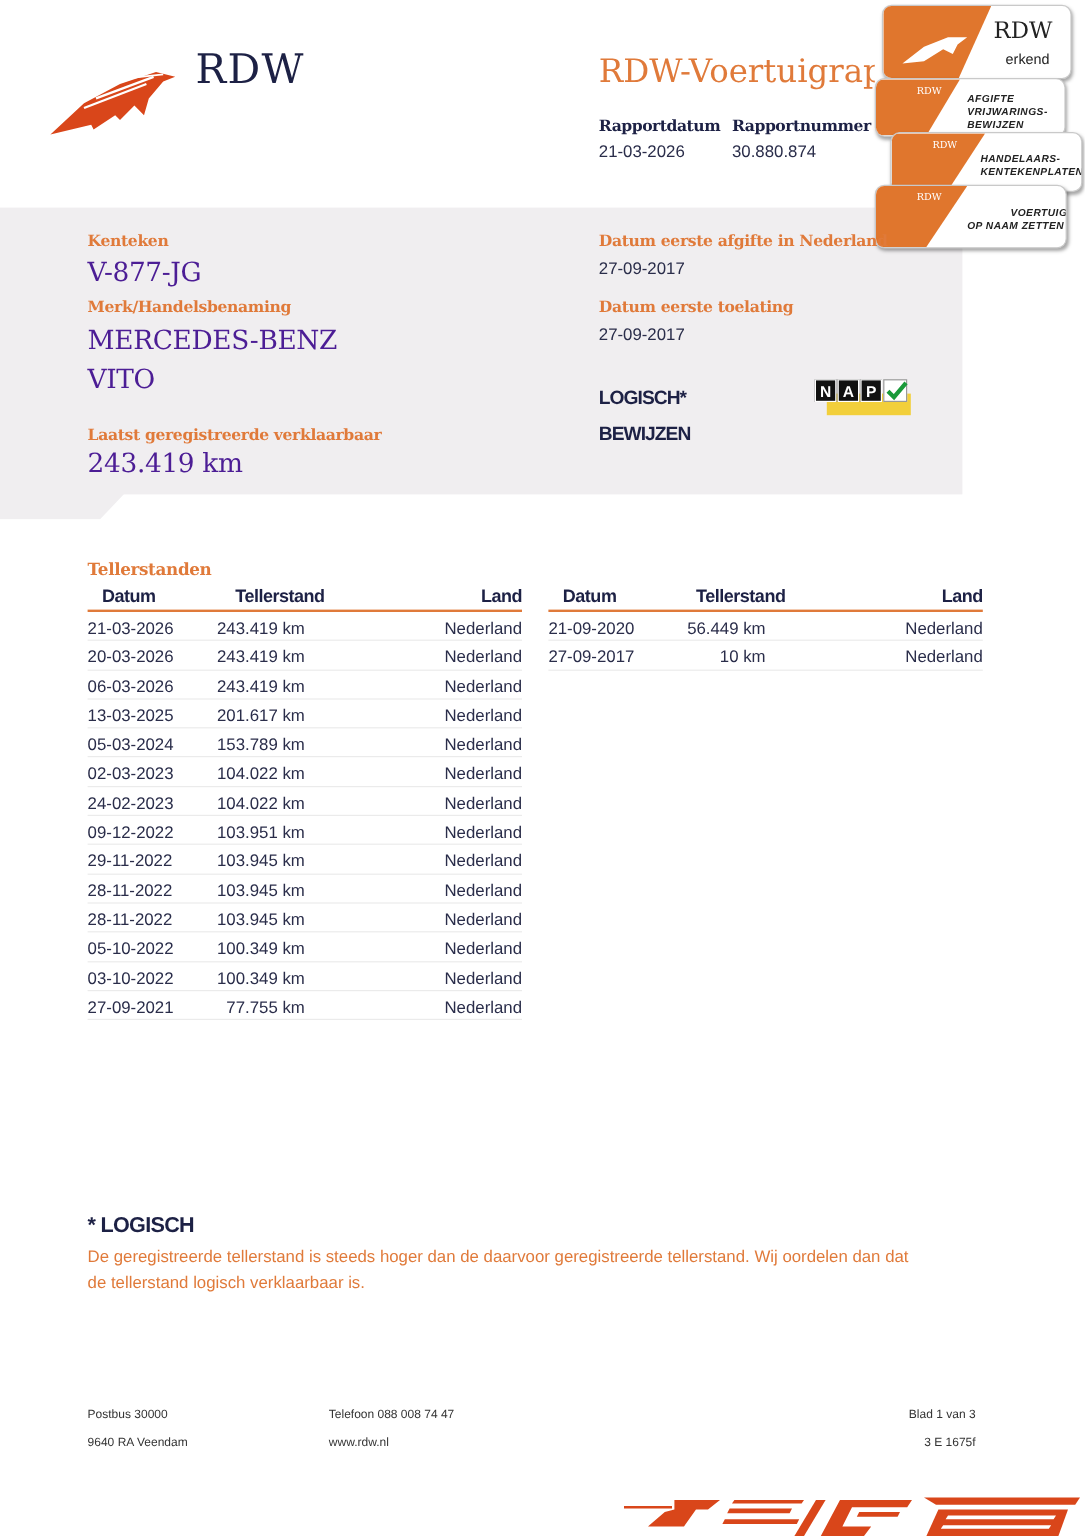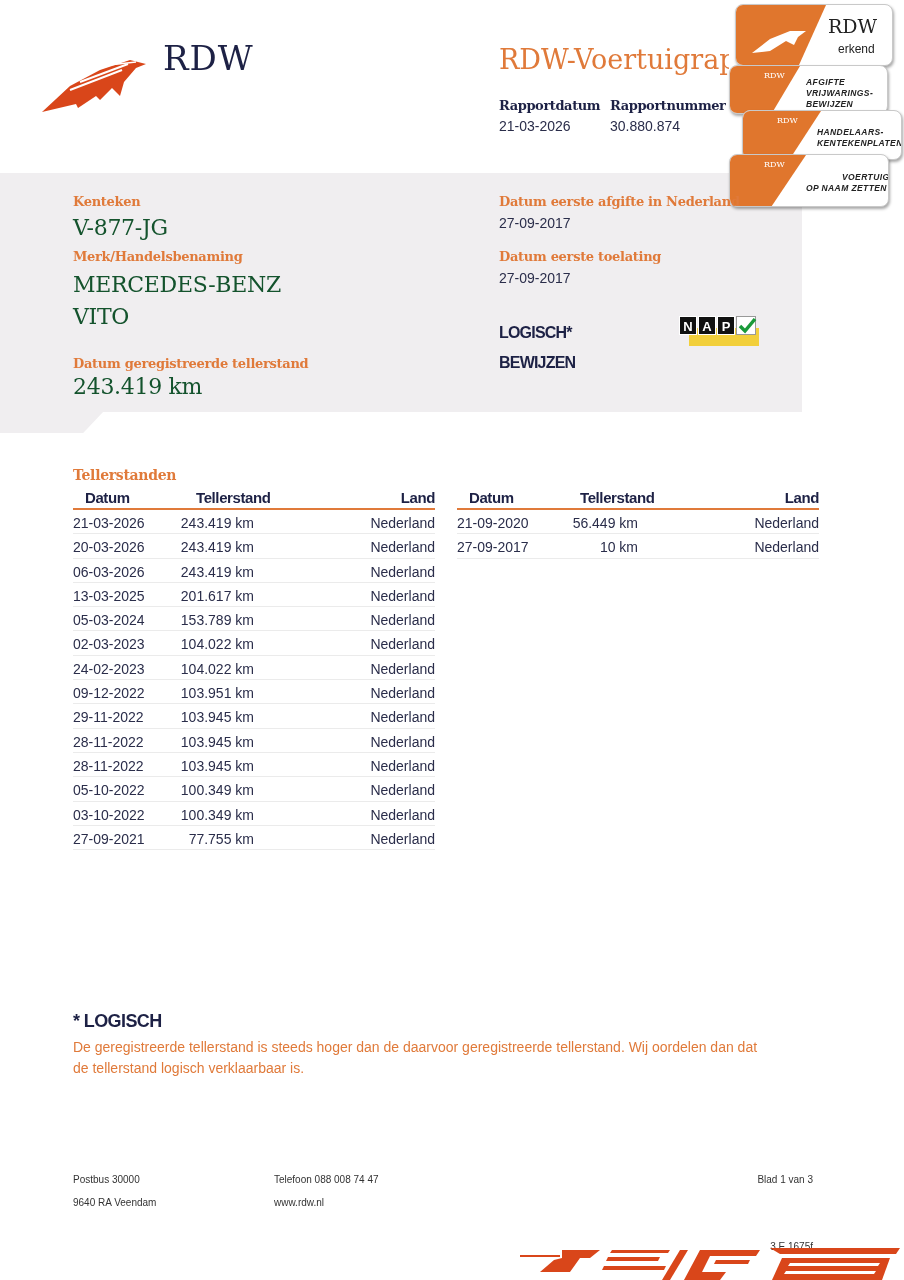--- a/index.html
+++ b/index.html
@@ -21,21 +21,21 @@
   
   .badge { position: absolute; border-radius: 8px; background: #fff; box-shadow: 1px 2px 3px rgba(0,0,0,0.35); overflow: hidden; border: 1px solid #c9c9c9; }
   .badge .orange { position: absolute; left: 0; top: 0; bottom: 0; background: #e0762d; }
   .badge .btext { position: absolute; font-size: 8.5px; font-weight: bold; color: #222; line-height: 11px; letter-spacing: 0.4px; font-style: italic; }
   .badge .mini-rdw { position: absolute; font-family: "DejaVu Serif", serif; font-size: 8px; color: #fff; }
 
   
   #panel { left: 0; top: 173px; width: 802px; height: 239px; background: #f0eef0; }
   #panel-tab { left: 0; top: 411px; width: 104px; height: 22px; background: #f0eef0; clip-path: polygon(0 0, 100% 0, 80% 100%, 0 100%); }
 
-  .big-value { font-family: "DejaVu Serif", serif; font-size: 22px; color: #14532d; letter-spacing: -0.3px; }
+  .big-value { font-family: "DejaVu Serif", serif; font-size: 22px; color: #4c1d95; letter-spacing: -0.3px; }
   .small-value { font-size: 14px; color: #2a2d4a; }
   .verdict { font-family: "Liberation Sans", sans-serif; font-weight: bold; font-size: 16px; color: #1d2145; line-height: 30px; letter-spacing: -0.8px; }
 
   
   #nap { left: 679px; top: 316px; width: 82px; height: 32px; }
   #nap .ylw { position: absolute; left: 10px; top: 12px; width: 70px; height: 18px; background: #f2cf3b; }
   #nap .box { position: absolute; top: 0; width: 18px; height: 19px; background: #111; color: #fff; font-weight: bold; font-size: 13px; text-align: center; line-height: 19px; border: 1px solid #fff; }
   #nap .chk { position: absolute; left: 57px; top: 0; width: 20px; height: 19px; background: #fff; border: 1px solid #999; }
 
   
@@ -100,21 +100,21 @@
   <div class="mini-rdw" style="left:34px;top:5px;">RDW</div>
   <div class="btext" style="left:76px;top:17px;margin-left:36px;">VOERTUIGEN</div>
   <div class="btext" style="left:76px;top:28px;">OP NAAM ZETTEN</div>
 </div>
 
 <div class="abs slab-label" style="left:73px;top:194px;">Kenteken</div>
 <div class="abs big-value" style="left:73px;top:215px;">V-877-JG</div>
 <div class="abs slab-label" style="left:73px;top:249px;">Merk/Handelsbenaming</div>
 <div class="abs big-value" style="left:73px;top:272px;">MERCEDES-BENZ</div>
 <div class="abs big-value" style="left:73px;top:304px;">VITO</div>
-<div class="abs slab-label" style="left:73px;top:356px;">Datum geregistreerde tellerstand</div>
+<div class="abs slab-label" style="left:73px;top:356px;">Laatst geregistreerde verklaarbaar</div>
 <div class="abs big-value" style="left:73px;top:374px;">243.419 km</div>
 
 <div class="abs slab-label" style="left:499px;top:194px;">Datum eerste afgifte in Nederland</div>
 <div class="abs small-value" style="left:499px;top:215px;">27-09-2017</div>
 <div class="abs slab-label" style="left:499px;top:249px;">Datum eerste toelating</div>
 <div class="abs small-value" style="left:499px;top:270px;">27-09-2017</div>
 <div class="abs verdict" style="left:499px;top:318px;">LOGISCH*</div>
 <div class="abs verdict" style="left:499px;top:348px;">BEWIJZEN</div>
 
 <div id="nap" class="abs">
@@ -232,21 +232,21 @@
 </div>
 
 <div id="fn-title" class="abs">* LOGISCH</div>
 <div id="fn-text" class="abs">De geregistreerde tellerstand is steeds hoger dan de daarvoor geregistreerde tellerstand. Wij oordelen dan dat de tellerstand logisch verklaarbaar is.</div>
 
 <div class="abs foot" style="left:73px;top:1174px;">Postbus 30000</div>
 <div class="abs foot" style="left:73px;top:1197px;">9640 RA Veendam</div>
 <div class="abs foot" style="left:274px;top:1174px;">Telefoon 088 008 74 47</div>
 <div class="abs foot" style="left:274px;top:1197px;">www.rdw.nl</div>
 <div class="abs foot" style="right:91px;top:1174px;text-align:right;">Blad 1 van 3</div>
-<div class="abs foot" style="right:91px;top:1197px;text-align:right;margin-top:44px;">3 E 1675f</div>
+<div class="abs foot" style="right:91px;top:1197px;text-align:right;">3 E 1675f</div>
 
 <svg class="abs" style="left:520px;top:1244px;width:384px;height:36px;" viewBox="0 0 384 36">
   <path d="M0 12 L40 12" stroke="#d9461a" stroke-width="2"></path>
   <path d="M42 6 L80 6 L70 14 L60 14 L50 28 L20 28 L34 16 L42 14 Z" fill="#d9461a"></path>
   <path d="M92 6 L150 6 L148 9 L90 9 Z" fill="#d9461a"></path>
   <path d="M88 13 L140 13 L138 17 L86 17 Z" fill="#d9461a"></path>
   <path d="M84 22 L146 22 L144 26 L82 26 Z" fill="#d9461a"></path>
   <path d="M160 6 L168 6 L150 36 L142 36 Z" fill="#d9461a"></path>
   <path d="M180 6 L240 6 L236 12 L190 12 L182 28 L206 28 L200 36 L164 36 Z" fill="#d9461a"></path>
   <path d="M196 16 L230 16 L228 20 L194 20 Z" fill="#d9461a"></path>

